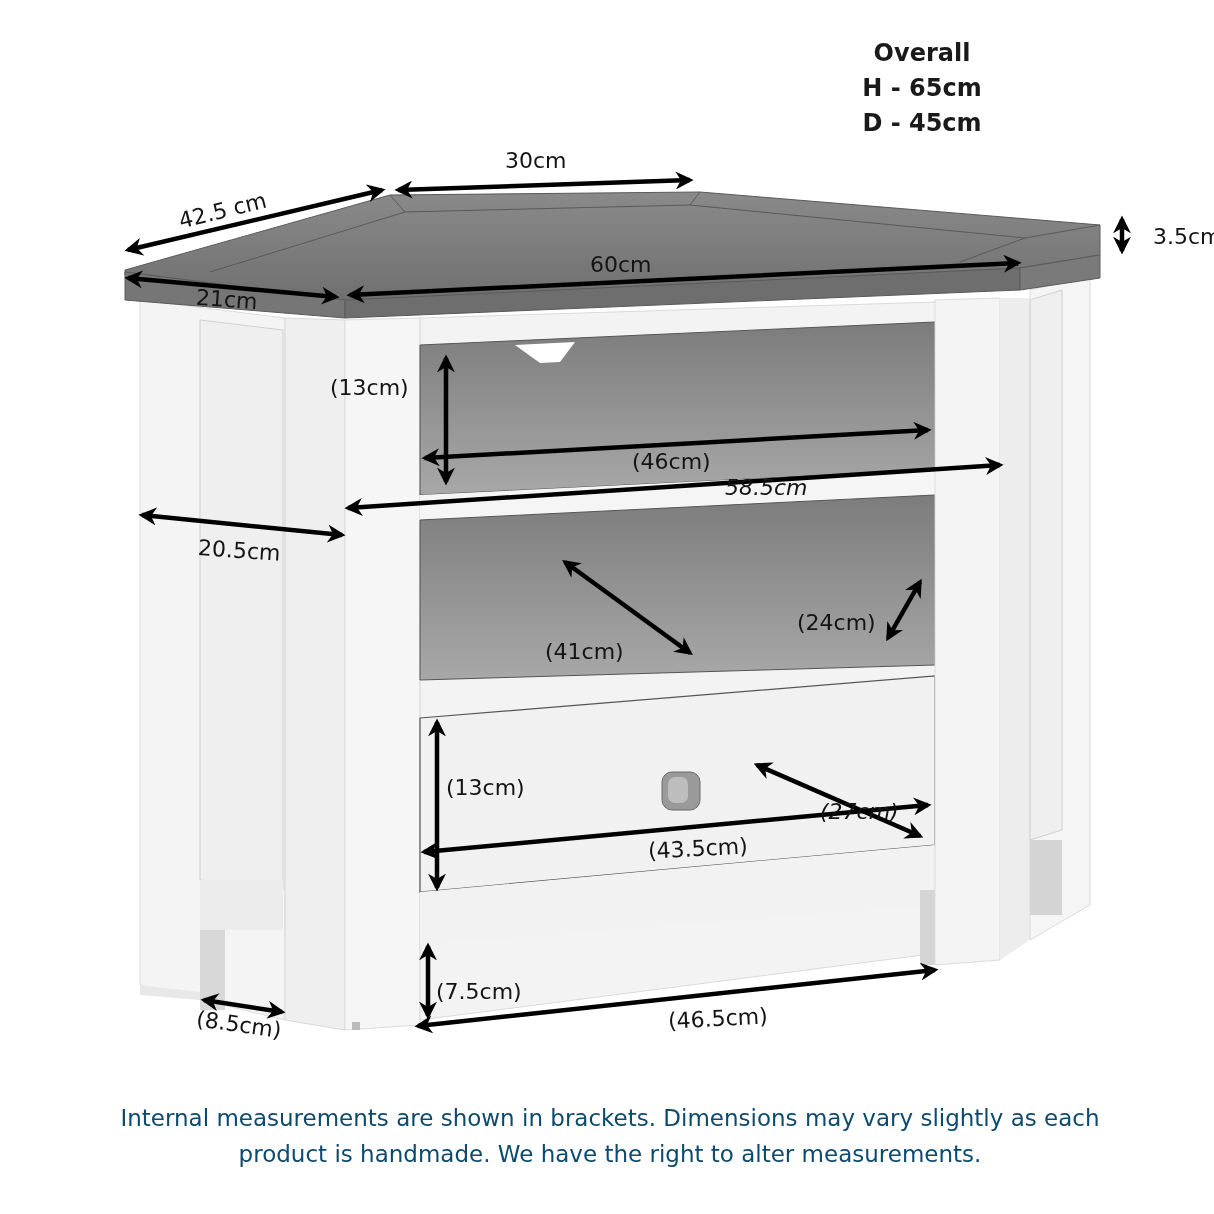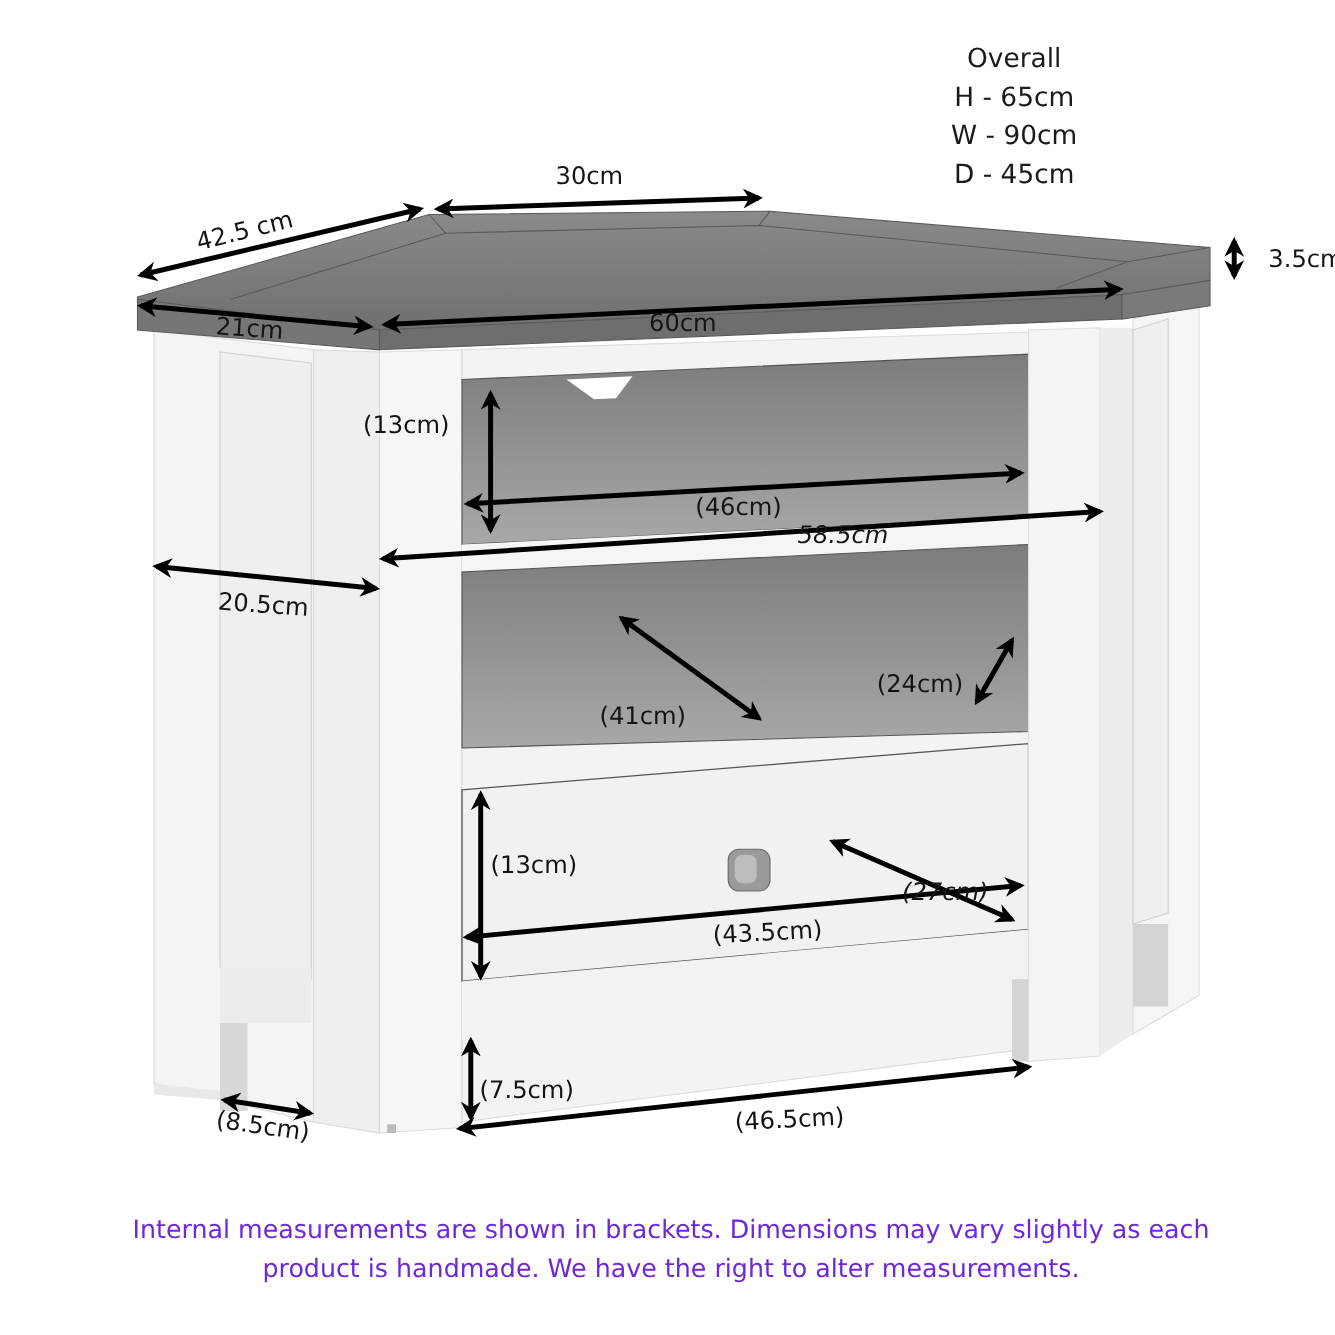--- a/index.html
+++ b/index.html
@@ -3,23 +3,23 @@
 <meta charset="utf-8">
 <style>
   html, body { margin: 0; padding: 0; background: #ffffff; }
   body { width: 1214px; height: 1214px; position: relative; overflow: hidden;
          font-family: "DejaVu Sans", "Liberation Sans", sans-serif; color: #1a1a1a; }
   #stage { position: absolute; left: 0; top: 0; width: 1214px; height: 1214px; }
   .lbl { position: absolute; font-size: 22px; white-space: nowrap; line-height: 1; color: #141414;
          transform-origin: center center; }
   .overall { position: absolute; left: 822px; top: 36px; width: 200px; text-align: center;
              font-size: 24px; line-height: 35px; color: #1a1a1a; }
-  .overall div { height: 35px; }
+  .overall div { height: 35px; font-weight: bold; }
   .note { position: absolute; left: 60px; top: 1100px; width: 1100px; text-align: center;
-          font-size: 23px; line-height: 36px; color: #6d28d9; }
+          font-size: 23px; line-height: 36px; color: #0c4a6e; }
 </style>
 </head>
 <body>
 
 <div id="stage">
   <svg width="1214" height="1214" viewBox="0 0 1214 1214" xmlns="http://www.w3.org/2000/svg">
     <defs>
       <marker id="ah" viewBox="0 0 10 10" refX="8" refY="5" markerWidth="4" markerHeight="4" orient="auto-start-reverse">
         <path d="M0,0 L10,5 L0,10 L3,5 z" fill="#000"></path>
       </marker>
@@ -105,28 +105,27 @@
       <line x1="428" y1="946" x2="428" y2="1016" marker-start="url(#ah)" marker-end="url(#ah)"></line>
       <line x1="418" y1="1026" x2="935" y2="970" marker-start="url(#ah)" marker-end="url(#ah)"></line>
       <line x1="204" y1="1000" x2="282" y2="1012" marker-start="url(#ah)" marker-end="url(#ah)"></line>
     </g>
   </svg>
 
   
   <div class="overall">
     <div>Overall</div>
     <div>H - 65cm</div>
-    <div>W - 90cm</div>
     <div>D - 45cm</div>
   </div>
 
   
   <span class="lbl" style="left:178px;top:200px;transform:rotate(-14deg);">42.5 cm</span>
   <span class="lbl" style="left:505px;top:150px;text-align:center;">30cm</span>
-  <span class="lbl" style="left:590px;top:254px;margin-top:30px;">60cm</span>
+  <span class="lbl" style="left:590px;top:254px;">60cm</span>
   <span class="lbl" style="left:196px;top:289px;transform:rotate(4deg);">21cm</span>
   <span class="lbl" style="left:1136px;top:226px;margin-left:17px;">3.5cm</span>
   <span class="lbl" style="left:330px;top:377px;">(13cm)</span>
   <span class="lbl" style="left:632px;top:451px;">(46cm)</span>
   <span class="lbl" style="left:725px;top:477px;font-style:italic;">58.5cm</span>
   <span class="lbl" style="left:198px;top:540px;transform:rotate(4deg);">20.5cm</span>
   <span class="lbl" style="left:545px;top:618px;margin-top:23px;">(41cm)</span>
   <span class="lbl" style="left:797px;top:612px;">(24cm)</span>
   <span class="lbl" style="left:446px;top:777px;">(13cm)</span>
   <span class="lbl" style="left:820px;top:801px;font-style:italic;">(27cm)</span>

